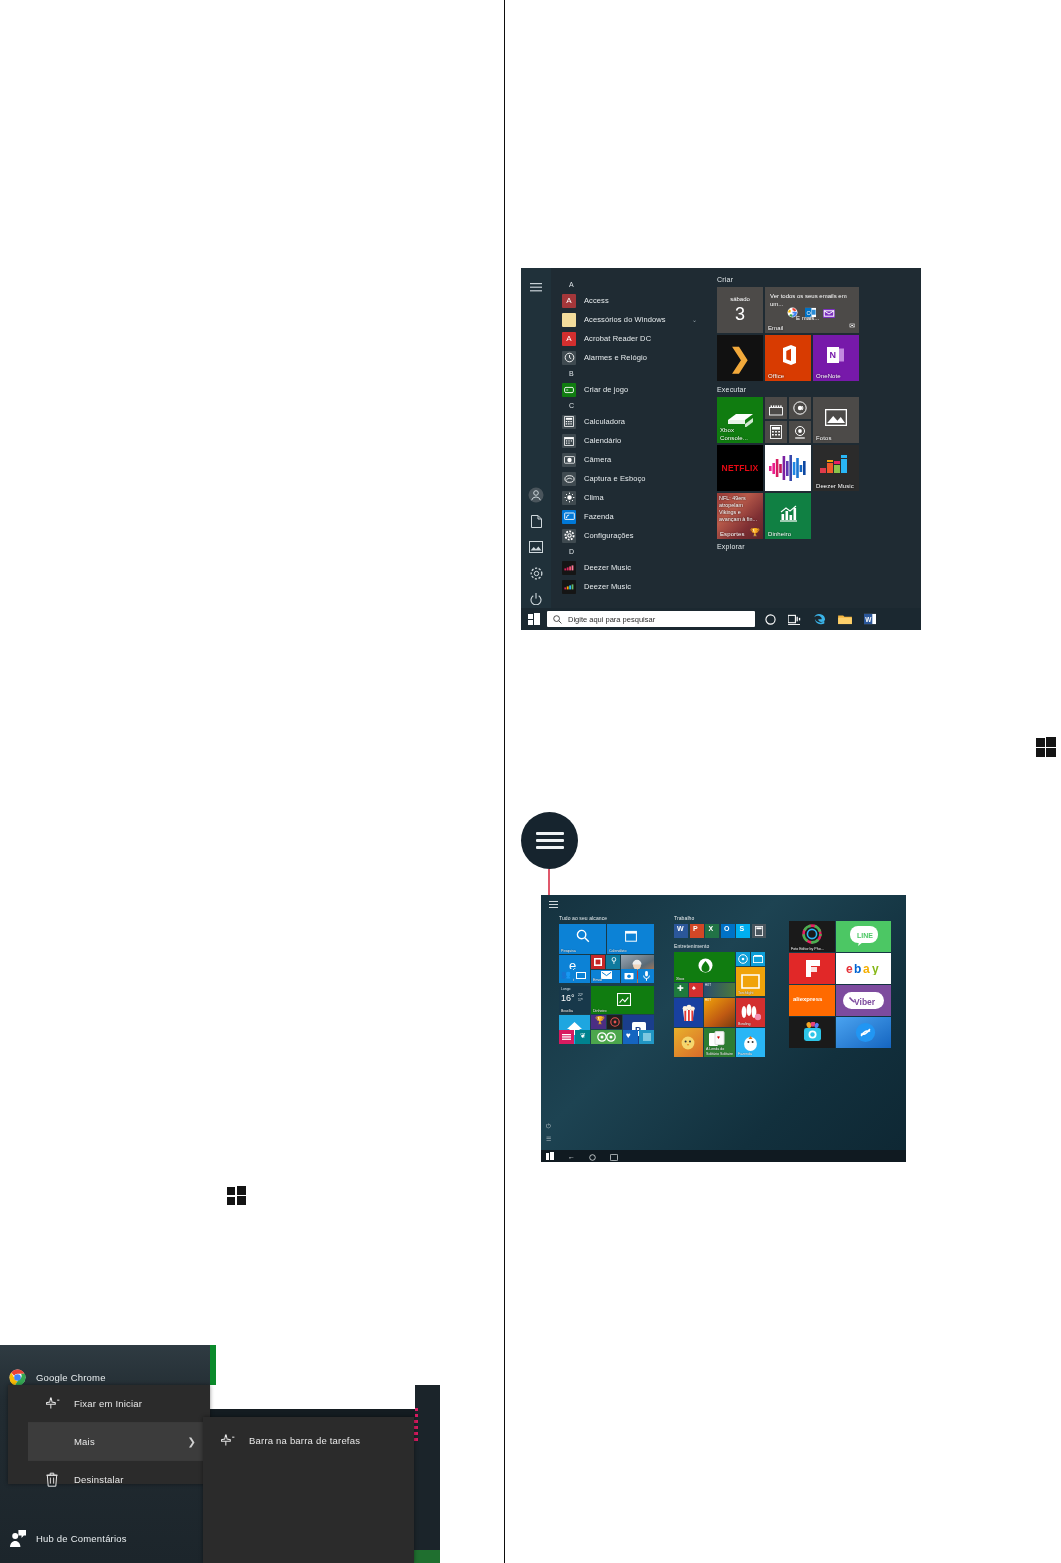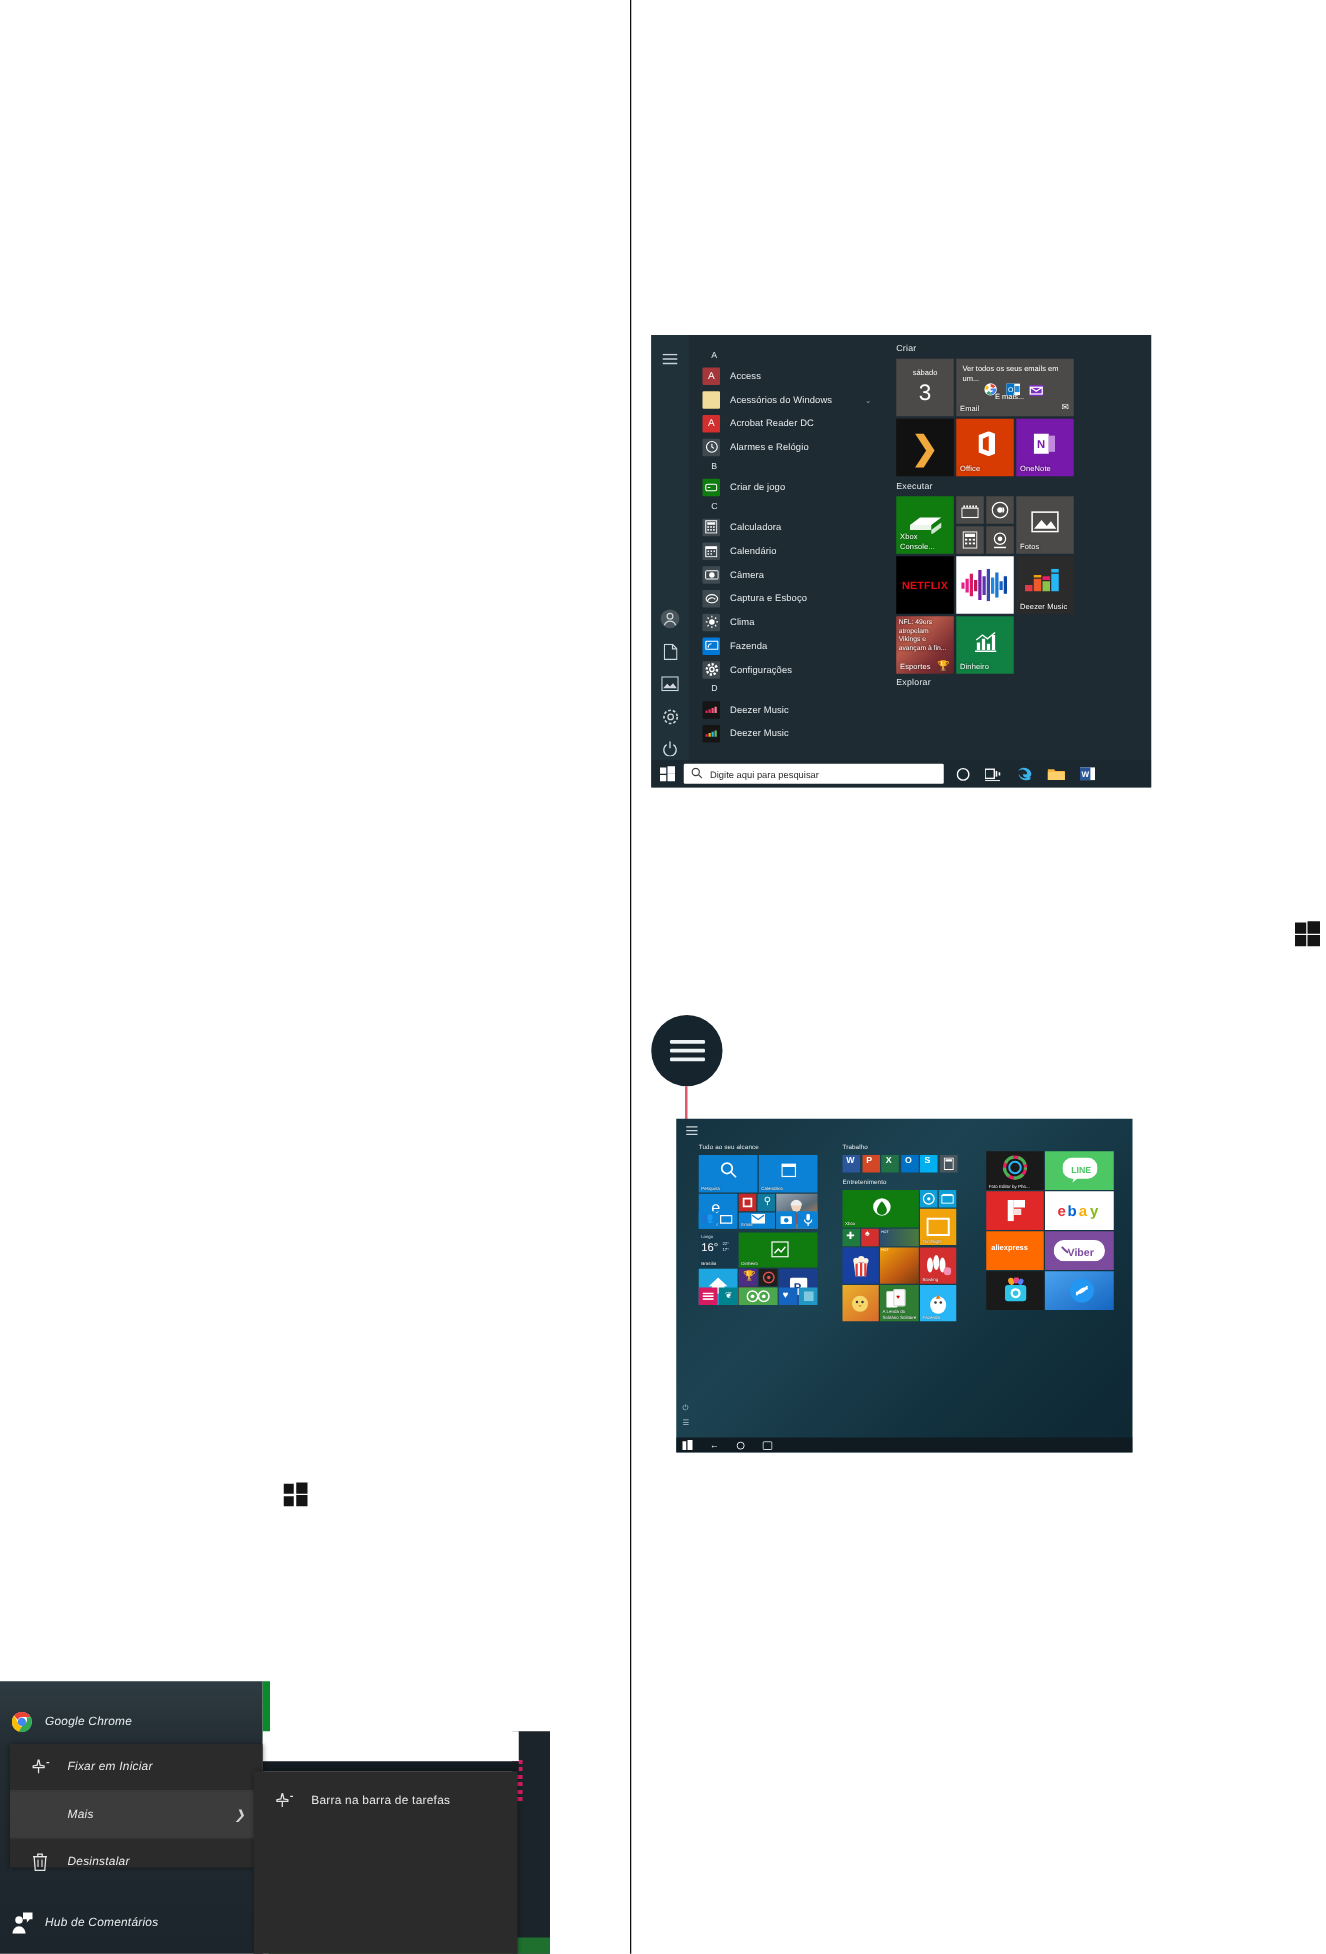--- a/index.html
+++ b/index.html
@@ -128,38 +128,38 @@
     line-height:5px; text-shadow:0 0 1px rgba(0,0,0,.8);
   }
 
   .tablet-bar {
     position:absolute; left:0; bottom:0; width:365px; height:12px;
     background:#101a21; display:flex; align-items:center; padding-left:5px; gap:14px;
   }
   .tablet-sideico { position:absolute; left:5px; color:#b9c4ca; font-size:6px; }
 
   
-  #fig-ctx { position:absolute; left:0; top:1340px; width:440px; height:223px;font-style:italic; }
+  #fig-ctx { position:absolute; left:0; top:1340px; width:440px; height:223px; }
 
   #ctx-bg-list {
     position:absolute; left:0; top:5px; width:210px; height:218px;
     background:linear-gradient(180deg,#2f3b42 0%,#222c32 25%,#1c252b 100%);
   }
   .ctx-bg-item {
     position:absolute; left:0; width:210px; height:30px;
     display:flex; align-items:center; padding-left:8px;
   }
   .ctx-bg-item .ci { width:19px; height:19px; margin-right:9px; flex:0 0 19px;
     display:flex; align-items:center; justify-content:center; }
   .ctx-bg-item .cn { color:#e9eef0; font-size:9.5px; letter-spacing:.2px; }
 
   .ctx-menu {
     position:absolute; background:#2b2b2b; box-shadow:0 0 4px rgba(0,0,0,.45);
   }
-  #ctx-menu-1 { left:8px; top:55px; width:202px; height:99px; }
+  #ctx-menu-1 { left:8px; top:45px; width:202px; height:99px;padding-left:20px; }
   #ctx-menu-2 { left:203px; top:1417px; width:211px; height:146px; }
   .ctx-item {
     display:flex; align-items:center; height:37px; padding-left:16px; position:relative;
   }
   .ctx-item.hl { background:#3c3c3c; }
   .ctx-item .mi {
     width:16px; height:16px; flex:0 0 16px; margin-right:14px;
     display:flex; align-items:center; justify-content:center; color:#e6e6e6;
   }
   .ctx-item .mn { color:#e8e8e8; font-size:9.5px; letter-spacing:.2px; }

